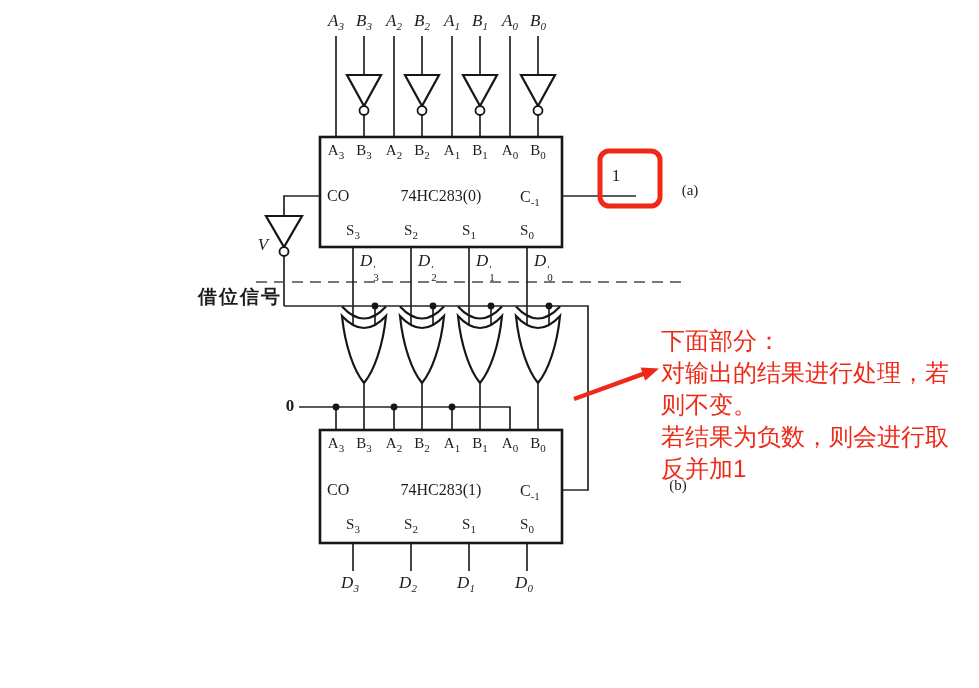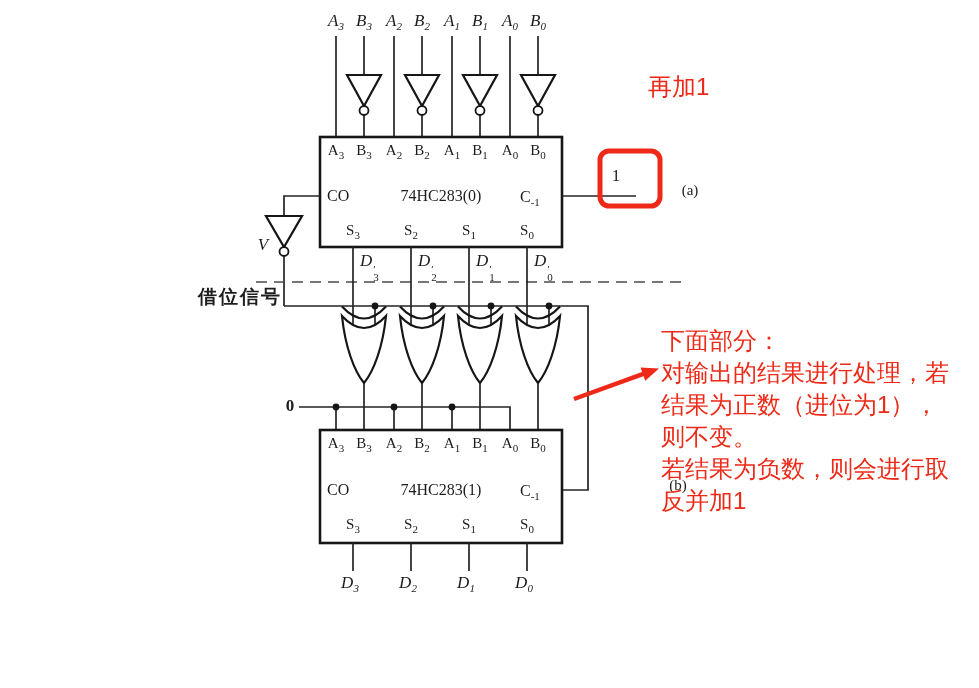--- a/index.html
+++ b/index.html
@@ -202,24 +202,22 @@
 
   <div class="lb ctr sfig" style="left:678px;top:477px">(b)</div>
 
   <div class="lb ctr sig" style="left:350px;top:574px"><span>D</span><sub>3</sub></div>
   <div class="lb ctr sig" style="left:408px;top:574px"><span>D</span><sub>2</sub></div>
   <div class="lb ctr sig" style="left:466px;top:574px"><span>D</span><sub>1</sub></div>
   <div class="lb ctr sig" style="left:524px;top:574px"><span>D</span><sub>0</sub></div>
 
 
   <div class="note" style="left:648px;top:70px">
-    <div class="ln">再加1</div>
   </div>
   <div class="note" style="left:661px;top:325px;line-height:32px">
     <div class="ln">下面部分：</div>
     <div class="ln">对输出的结果进行处理，若</div>
-    <div class="ln">结果为正数（进位为1），</div>
     <div class="ln">则不变。</div>
     <div class="ln">若结果为负数，则会进行取</div>
     <div class="ln">反并加1</div>
   </div>
 
 </div>
 
 </body></html>

